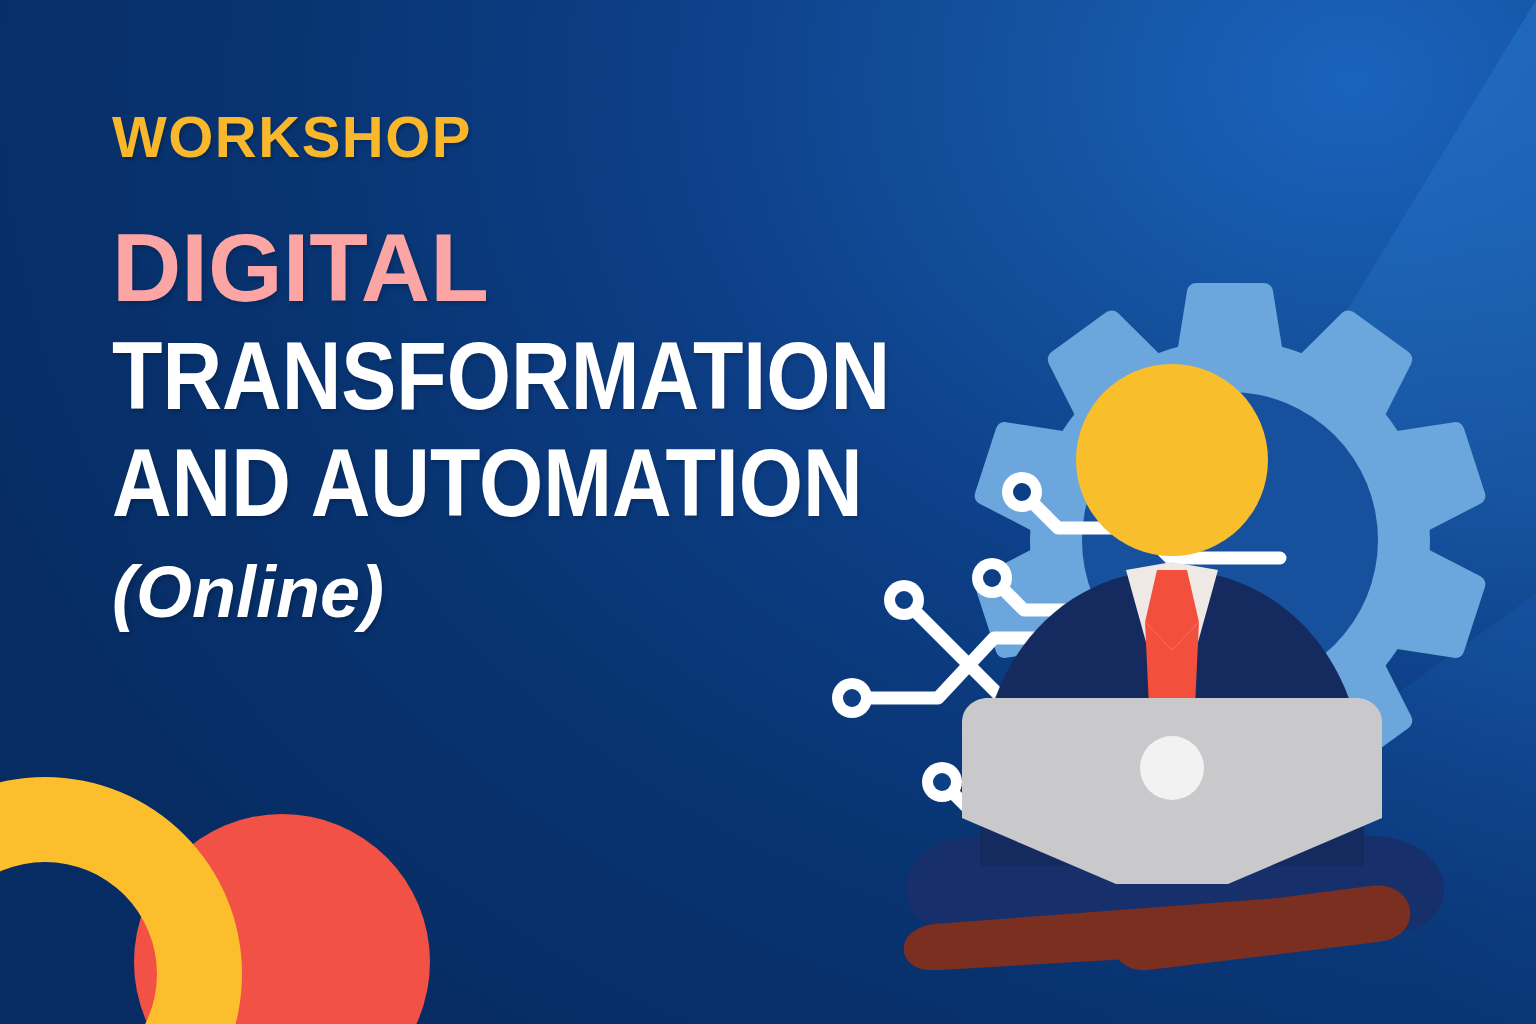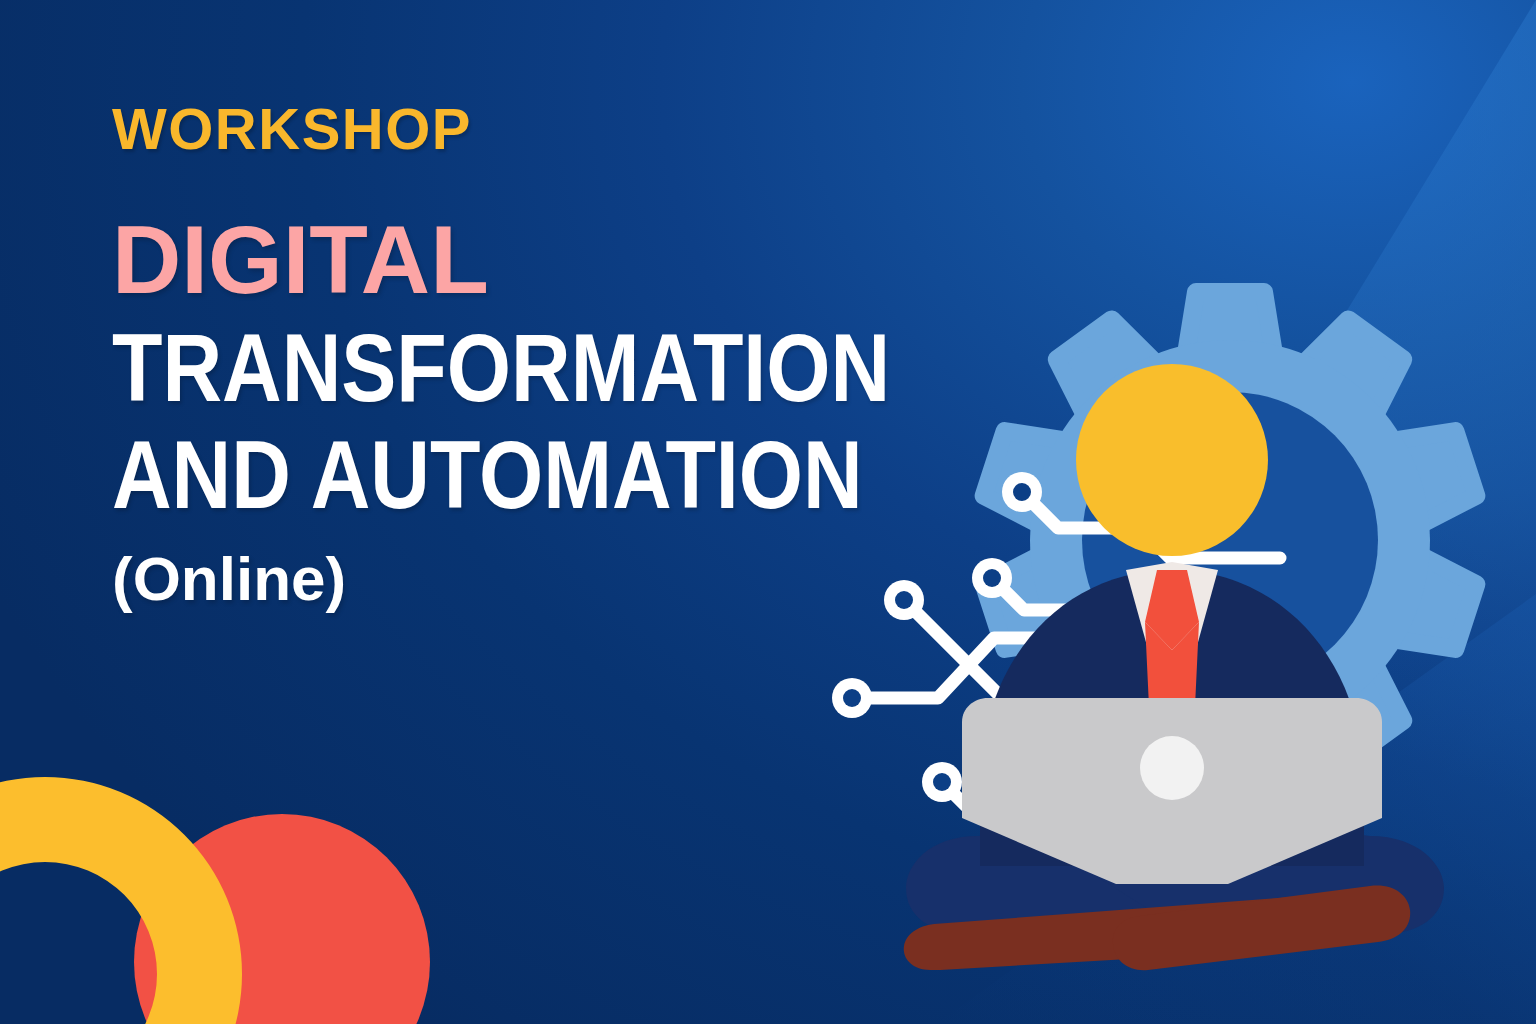--- a/index.html
+++ b/index.html
@@ -46,41 +46,42 @@
     left: 112px;
     top: 96px;
     width: 960px;
     z-index: 40;
   }
   .eyebrow {
     font-size: 58px;
     font-weight: 700;
     letter-spacing: 1.5px;
     line-height: 1;
-    margin: 4px 0 48px 0;
+    margin: 12px 0 48px 0;
     text-shadow: 2px 3px 3px rgba(0,0,0,0.18);
   }
   .title-line {
     font-size: 96px;
     font-weight: 700;
     line-height: 1.12;
     margin: 0;
     white-space: nowrap;
     text-shadow: 2px 3px 4px rgba(0,0,0,0.18);
   }
   .title-line.condensed {
     transform: scaleX(0.86);
     transform-origin: left center;
   }
   .subtitle {
-    font-size: 62px;
+    font-size: 72px;
     font-weight: 700;
     line-height: 1.15;
     margin: 14px 0 0 0;
     text-shadow: 2px 3px 4px rgba(0,0,0,0.18);
+    font-style: italic;
   }
 
   
   .deco-wrap {
     position: absolute;
     left: 0;
     bottom: 0;
     width: 470px;
     height: 250px;
     z-index: 10;

